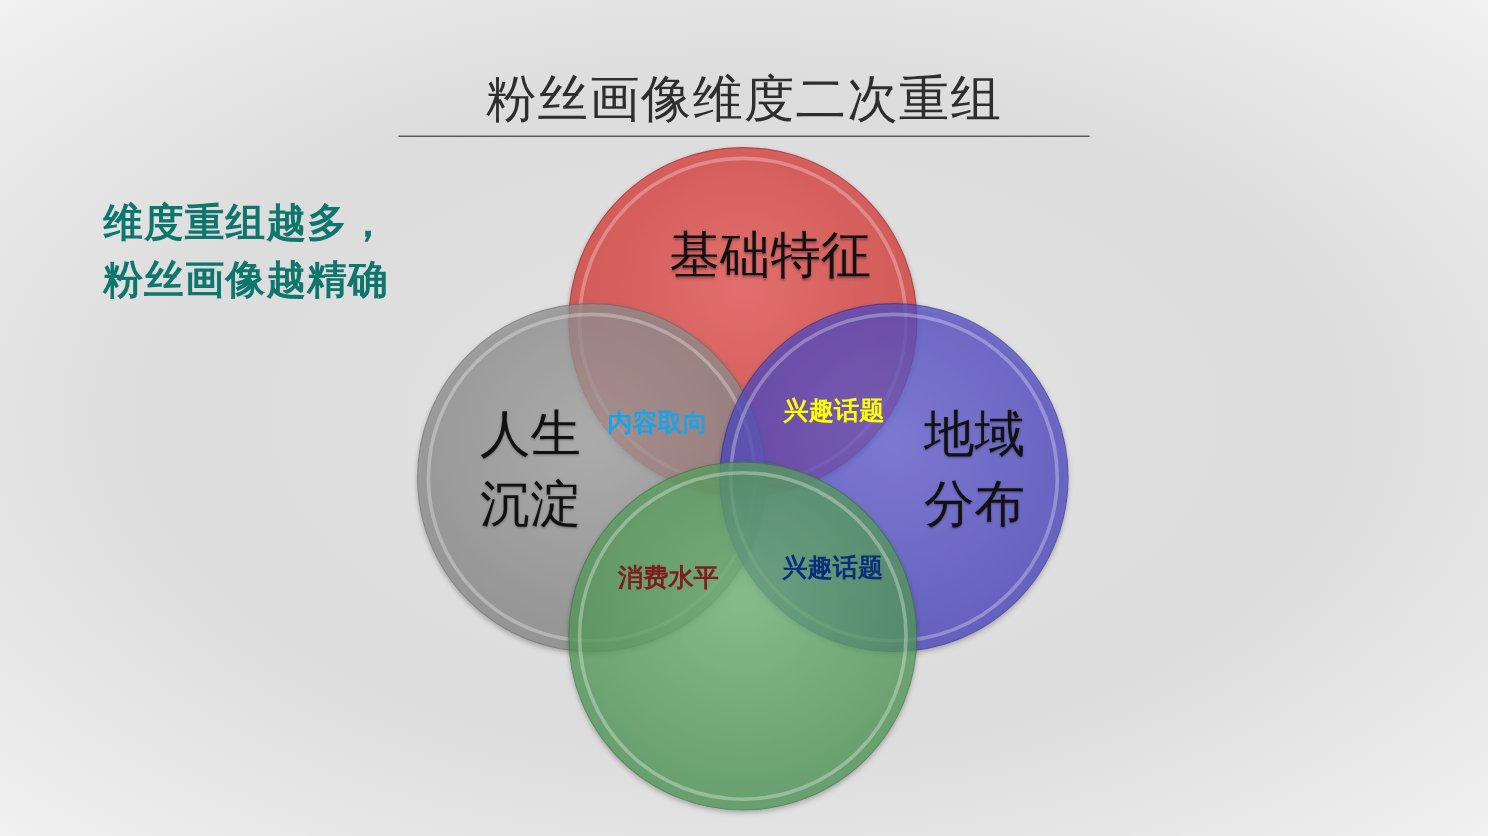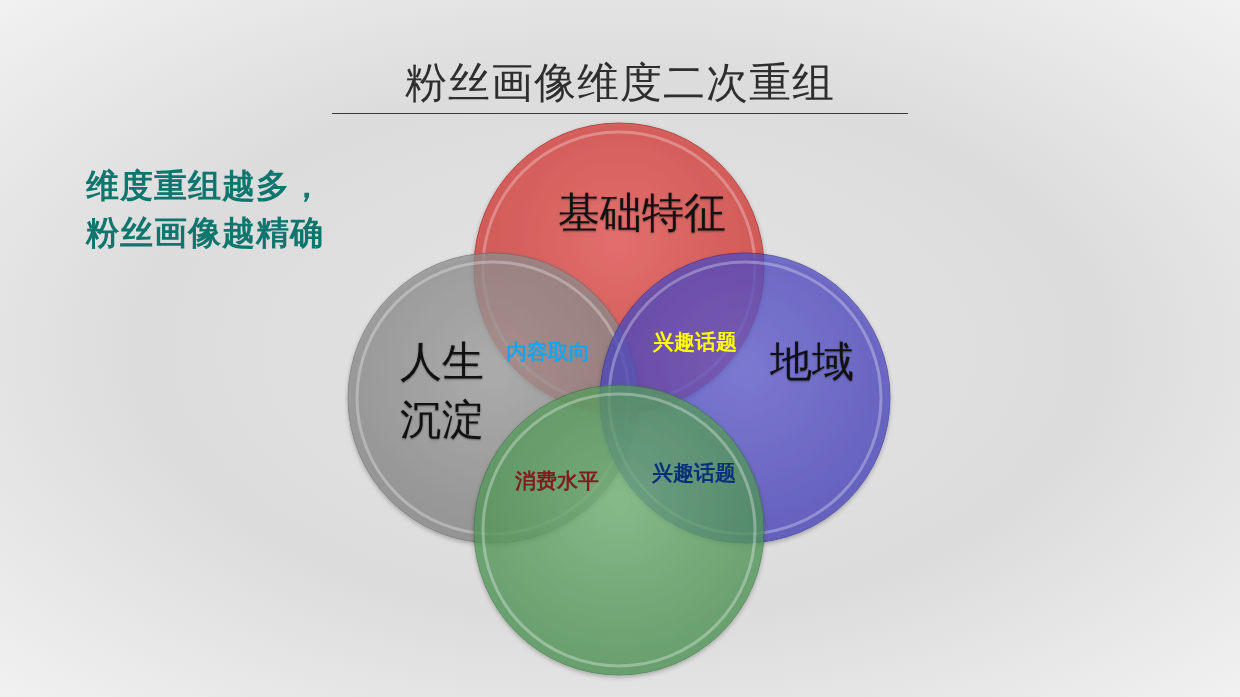--- a/index.html
+++ b/index.html
@@ -129,20 +129,21 @@
 
   <div class="lbl big" style="left:542px; top:184px; width:200px;">基础特征</div>
 
   <div class="lbl big" style="left:392px; top:333px; width:100px;">
     <div>人生</div>
     <div>沉淀</div>
   </div>
 
   <div class="lbl big" style="left:762px; top:333px; width:100px;">
     <div>地域</div>
+    <div>分布</div>
   </div>
 
 
   <div class="lbl small" style="left:490px; top:316px; width:116px; color:#1aa3e8;margin-top:23px;">内容取向</div>
 
   <div class="lbl small" style="left:637px; top:329px; width:116px; color:#ffff00;">兴趣话题</div>
 
   <div class="lbl small" style="left:499px; top:468px; width:116px; color:#7f1d1d;">消费水平</div>
 
   <div class="lbl small" style="left:636px; top:460px; width:116px; color:#0a2f7a;">兴趣话题</div>

